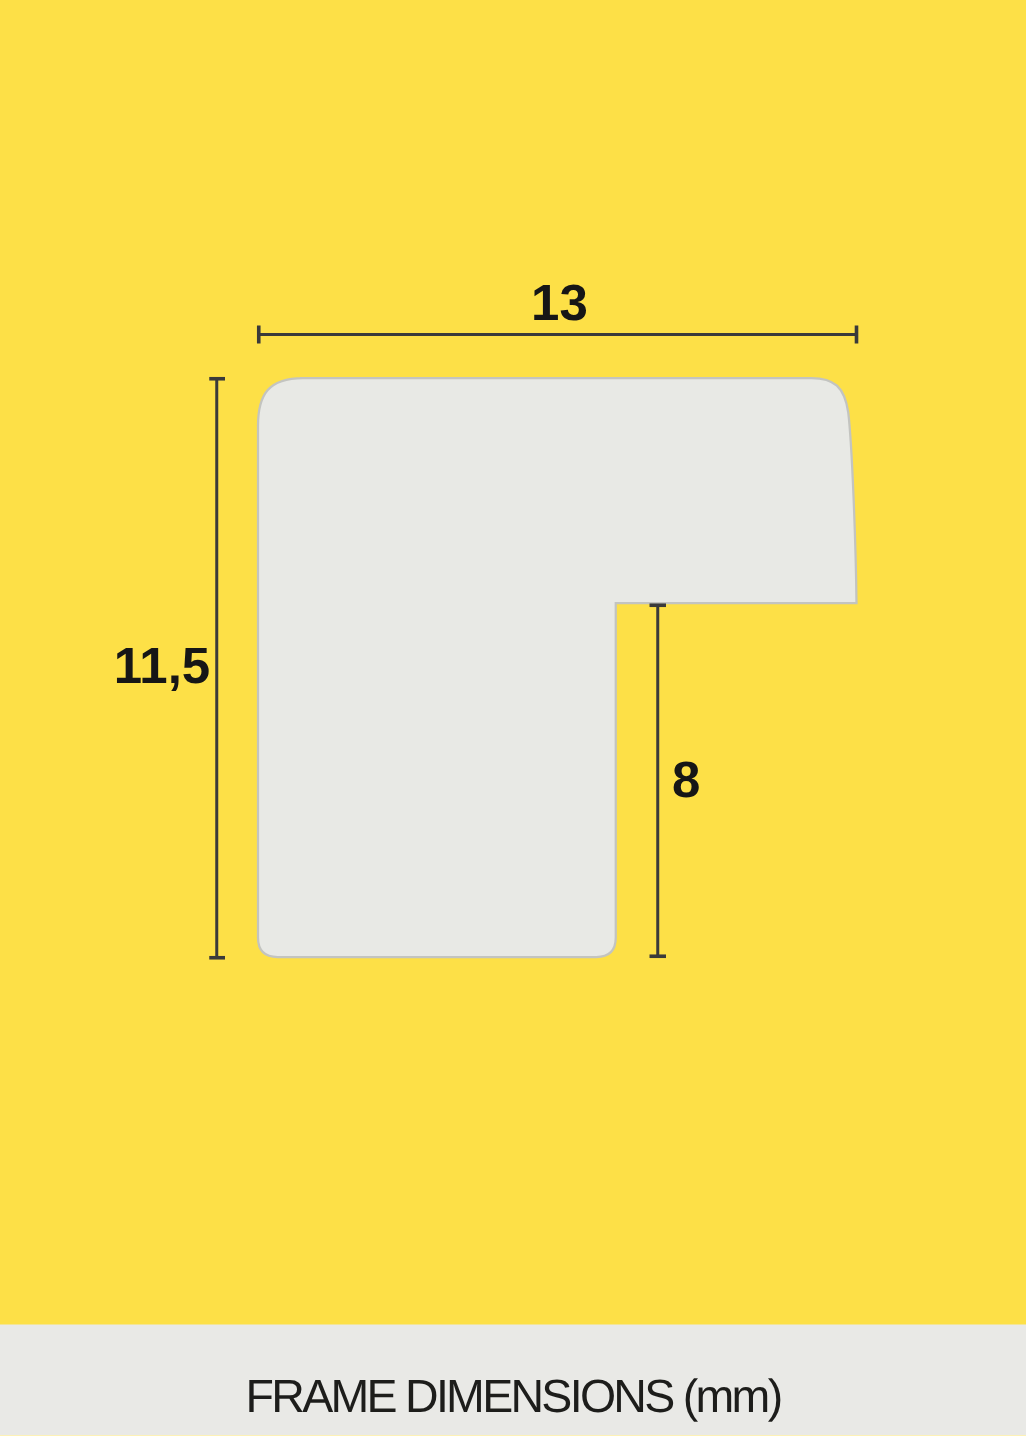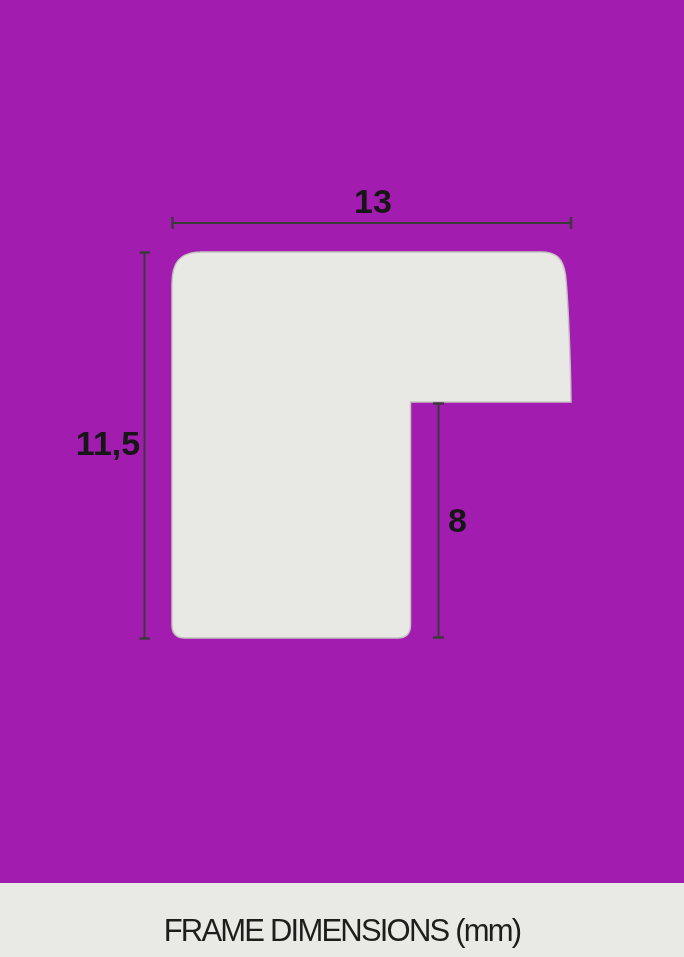--- a/index.html
+++ b/index.html
@@ -1,16 +1,16 @@
 <!DOCTYPE html>
 <html><head>
 <meta charset="utf-8">
 <style>
   html,body{margin:0;padding:0;background:#ffffff;}
-  .page{position:relative;width:684px;height:957px;background:#a21caf;overflow:hidden;
+  .page{position:relative;width:684px;height:957px;background:#fde047;overflow:hidden;
         font-family:"Liberation Sans",sans-serif;}
   svg{display:block;}
 </style>
 </head>
 <body>
 <div class="page">
 <svg width="684" height="957" viewBox="0 0 684 957" xmlns="http://www.w3.org/2000/svg">
 
   <path d="M 200 252
            L 541 252

